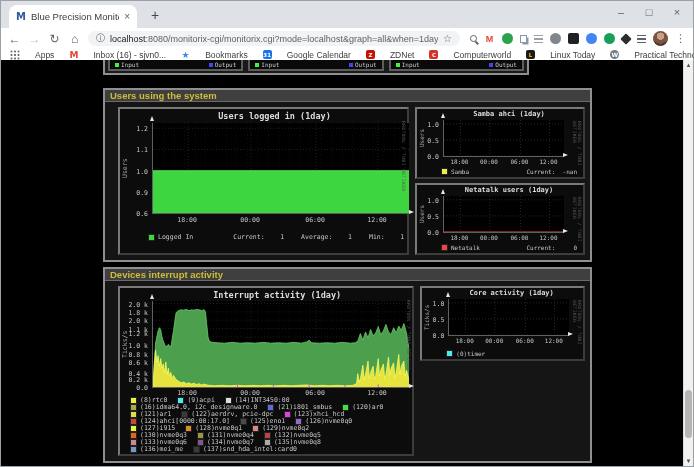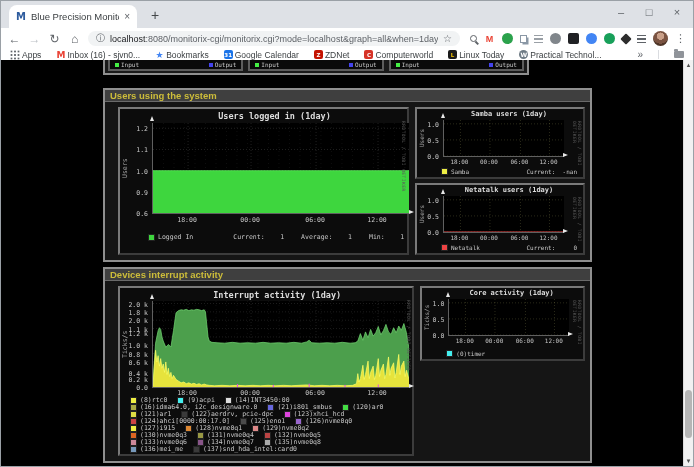--- a/index.html
+++ b/index.html
@@ -37,21 +37,21 @@
   .k-square{border-radius:2px;background:currentColor;}
   .k-diamond{width:8px;height:8px;background:currentColor;transform:rotate(45deg);border-radius:1px;}
   .k-pages{width:7px;height:8px;border:1.2px solid currentColor;box-shadow:2px 2px 0 -0.5px currentColor;}
   .k-lines{width:9px;height:8px;background:repeating-linear-gradient(to bottom,currentColor 0 1.5px,transparent 1.5px 3.5px);}
   .avatar{width:15px;height:15px;border-radius:50%;flex:none;
     background:radial-gradient(circle at 50% 35%,#c9a089 0 30%,#7a5341 31% 60%,#4e3527 61%);}
   .menu-dots{color:#5f6368;font-size:11px;flex:none;}
   
   .bookmarksbar{height:11px;background:#fff;display:flex;align-items:center;padding:0 9px;
     gap:15px;font-size:8.5px;color:#3c4043;flex:none;}
-  .bm{display:inline-flex;align-items:center;gap:2px;white-space:nowrap;}
+  .bm{display:inline-flex;align-items:center;gap:15px;white-space:nowrap;}
   .bicon{width:9px;height:9px;display:inline-flex;align-items:center;justify-content:center;
     font-size:7px;font-weight:bold;box-sizing:border-box;flex:none;font-family:"DejaVu Sans",sans-serif;}
   .k-grid{background-image:radial-gradient(circle,currentColor 1px,transparent 1.1px);
     background-size:3.5px 3.5px;background-position:center;width:10px;height:10px;}
   .k-letter{font-size:9px;}
   .k-sqglyph{border-radius:2px;font-size:5.5px;}
   .k-circleglyph{border-radius:50%;font-size:6px;}
   .k-folder{width:10px;height:7px;background:#90949a;border-radius:1px;position:relative;}
   .k-folder::before{content:'';position:absolute;top:-2px;left:0;width:4px;height:2px;background:#90949a;border-radius:1px 1px 0 0;}
   .bm-spacer{flex:1;}
@@ -310,21 +310,21 @@
                 <div class="xt" style="left: 214.024px;">12:00</div>
               </div>
             <div class="g-legend">
                 <span class="litem"><span class="lsw" style="background: rgb(62, 214, 62);"></span>Logged In</span>
                 <span class="g-stats"><span>Current:    1</span><span>Average:    1</span><span>Min:    1</span><span>Max:    1</span></span>
               </div>
             <div class="wm">RRDTOOL / TOBI OETIKER</div>
           </div>
           <div class="col">
             <div class="gbox small">
-              <div class="g-title">Samba users  (1day)</div>
+              <div class="g-title">Samba ahci  (1day)</div>
               <div class="g-ylabel">Users</div>
               <div class="ylab">
                   <div class="yt" style="top: 0.857143px;">1.0</div>
                   <div class="yt" style="top: 16.9286px;">0.5</div>
                   <div class="yt" style="top: 33px;">0.0</div>
                 </div>
               <div class="plot">
                   <svg width="120" height="36" style="position:absolute;left:0;top:0">
                     <line x1="0" y1="3.857142857142861" x2="120" y2="3.857142857142861" stroke="rgba(200,200,120,0.30)" stroke-width="0.7" stroke-dasharray="1,2"></line>
                     <line x1="0" y1="19.92857142857143" x2="120" y2="19.92857142857143" stroke="rgba(200,200,120,0.30)" stroke-width="0.7" stroke-dasharray="1,2"></line>

